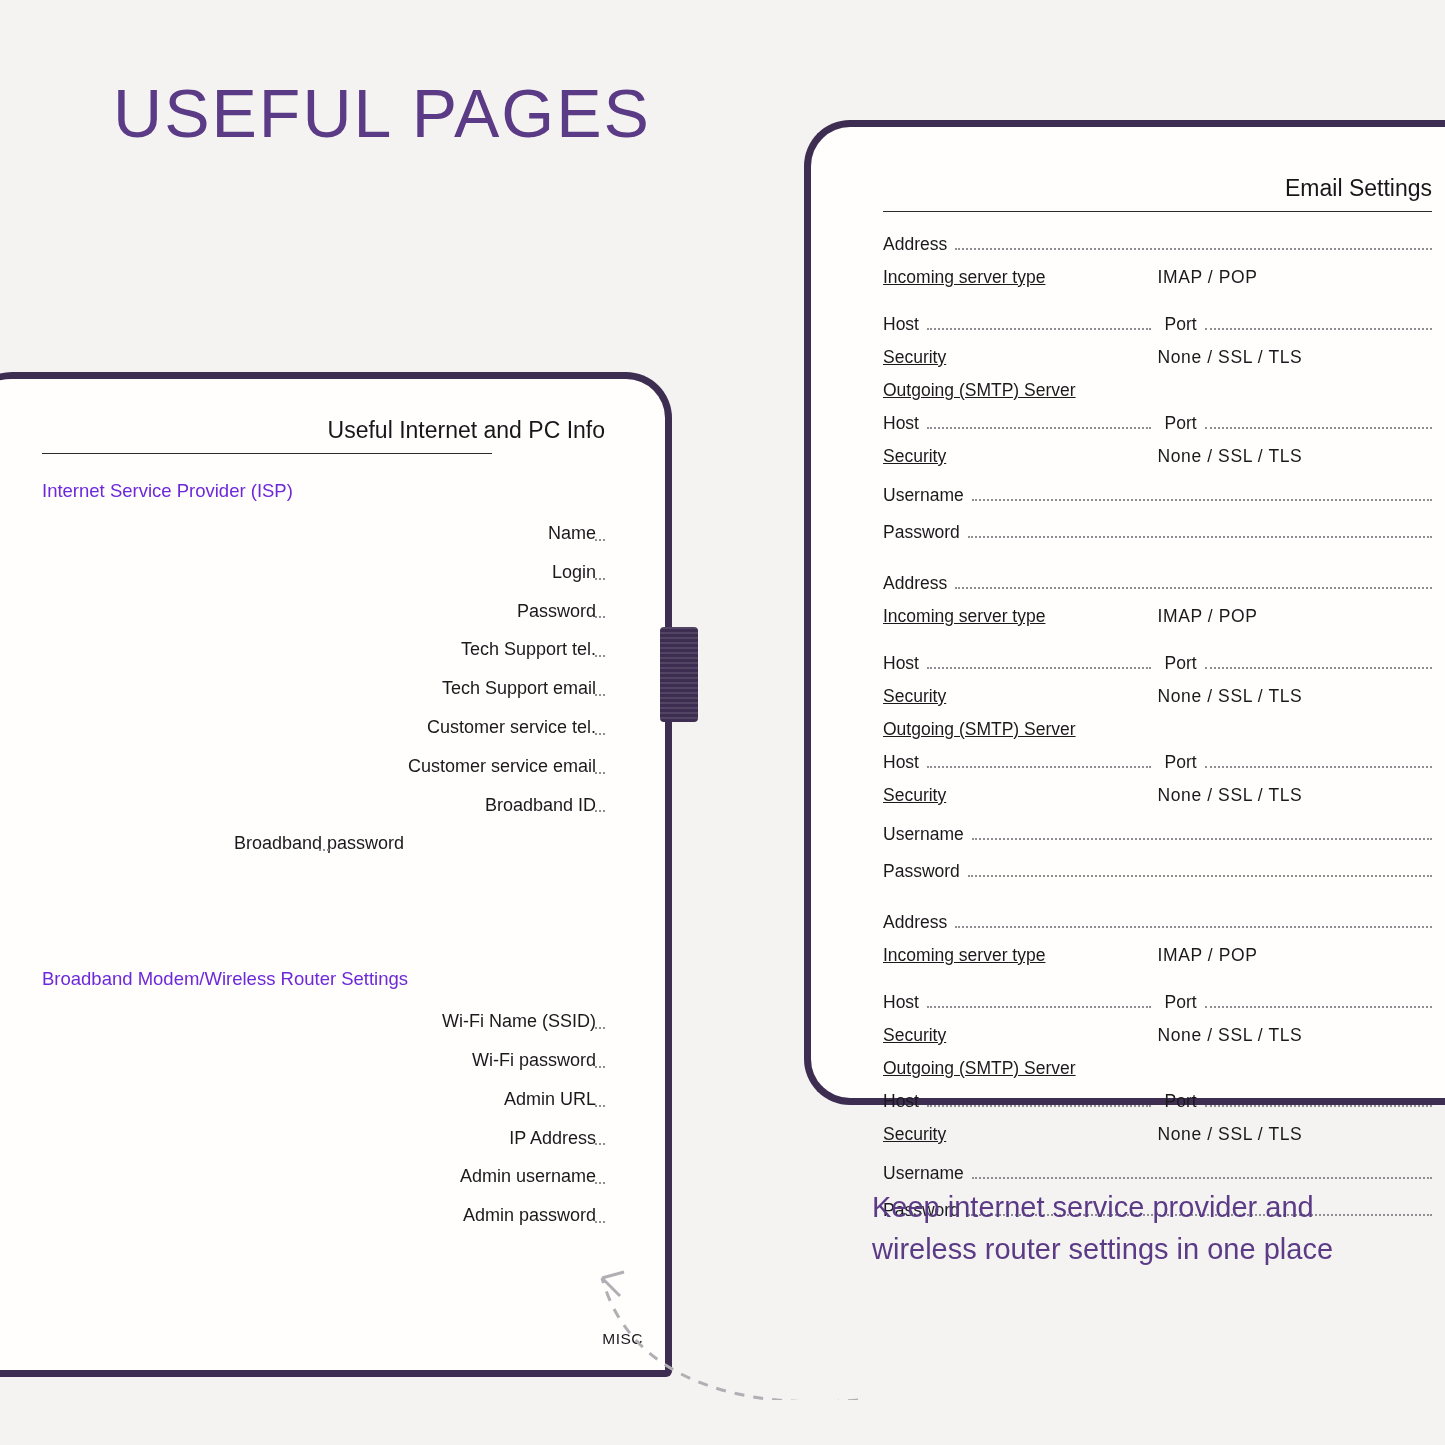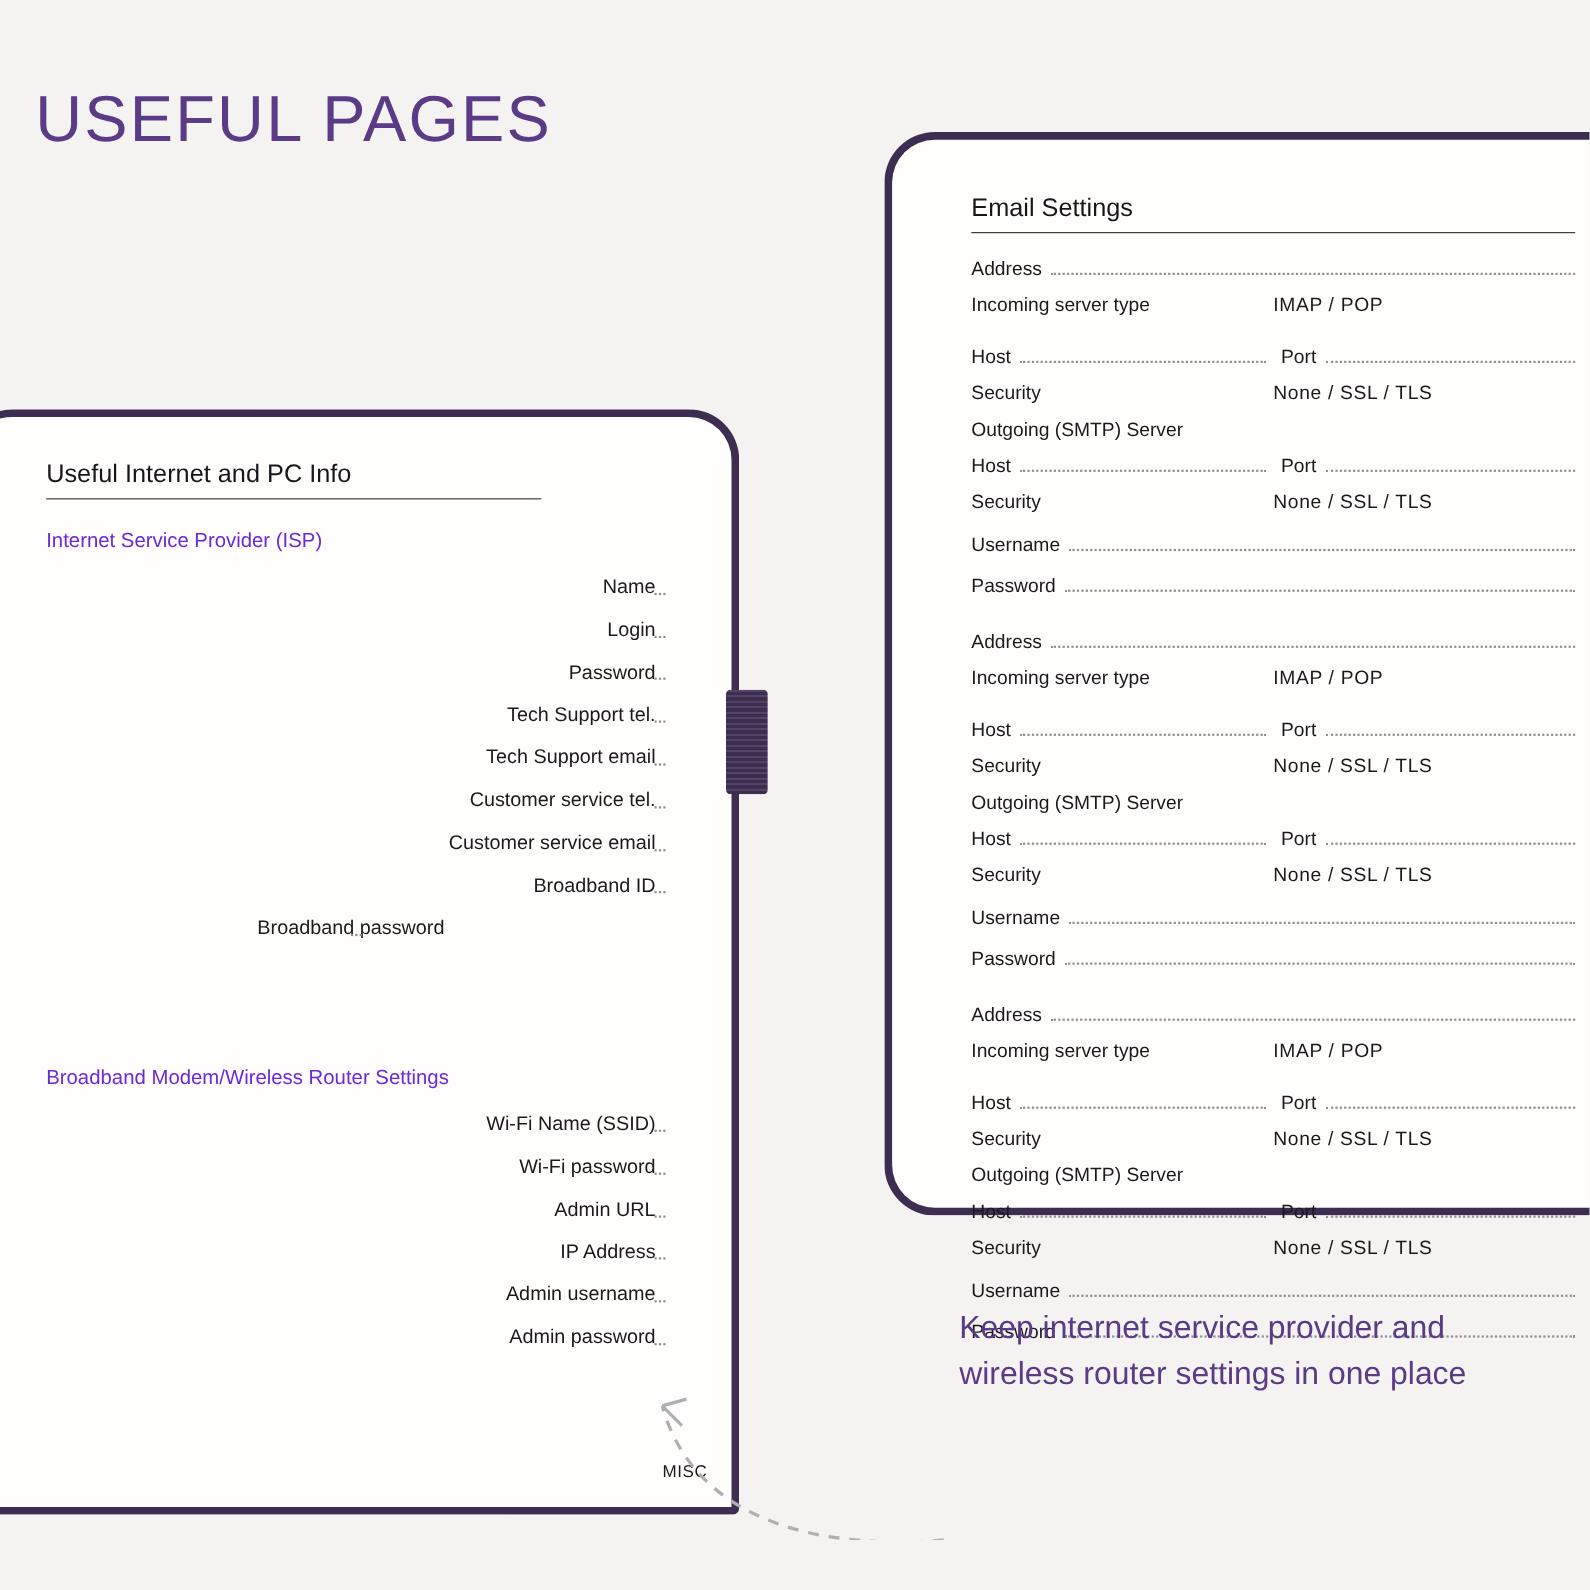--- a/index.html
+++ b/index.html
@@ -16,26 +16,27 @@
   }
 
   
   #headline {
     position: absolute;
     left: 32px;
     top: 78px;
     width: 700px;
   }
   #headline .title {
-    font-size: 59px;
+    font-size: 68px;
     letter-spacing: 2px;
     color: #5b3a86;
     font-weight: 400;
     line-height: 1.05;
     margin: 0 0 24px 0;
+    text-align: center;
   }
   #headline .subtitle {
     font-size: 30px;
     color: #5b3a86;
     line-height: 1.42;
     margin: 0;
     padding-left: 4px;
     font-weight: 400;
   }
 
@@ -83,21 +84,21 @@
   }
 
   
   .page-inner {
     position: absolute;
     left: 0; top: 0; right: 0; bottom: 0;
     padding: 0;
   }
 
   .page-heading {
-    text-align: left;
+    text-align: right;
     font-size: 23px;
     color: #17171a;
     font-weight: 400;
     padding-bottom: 9px;
   }
   .heading-rule {
     height: 1px;
     background: #2b2b2f;
     margin: 0 auto 26px auto;
   }
@@ -149,21 +150,21 @@
   .pair-row .cell .dots {
     flex: 1 1 auto;
     border-bottom: 2px dotted #8e8e93;
     transform: translateY(-5px);
     min-width: 10px;
   }
   .pair-row .choice {
     flex: 1 1 50%;
     letter-spacing: 0.6px;
   }
-  .pair-row .plainlab { flex: 1 1 50%; }
+  .pair-row .plainlab { flex: 1 1 50%; text-decoration: underline; }
 
   .blk { margin-bottom: 30px; }
 
   
   #misc-tag {
     position: absolute;
     right: 22px;
     bottom: 22px;
     font-size: 15.5px;
     color: #1a1a1d;

